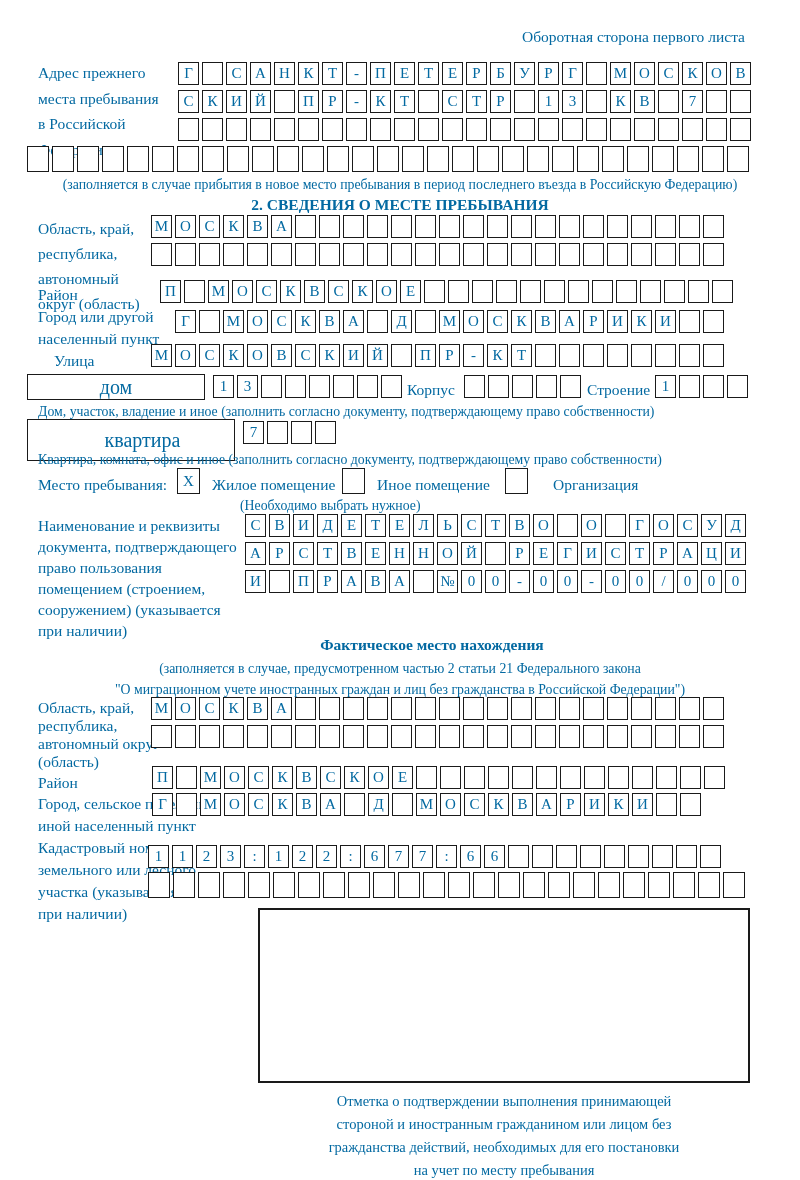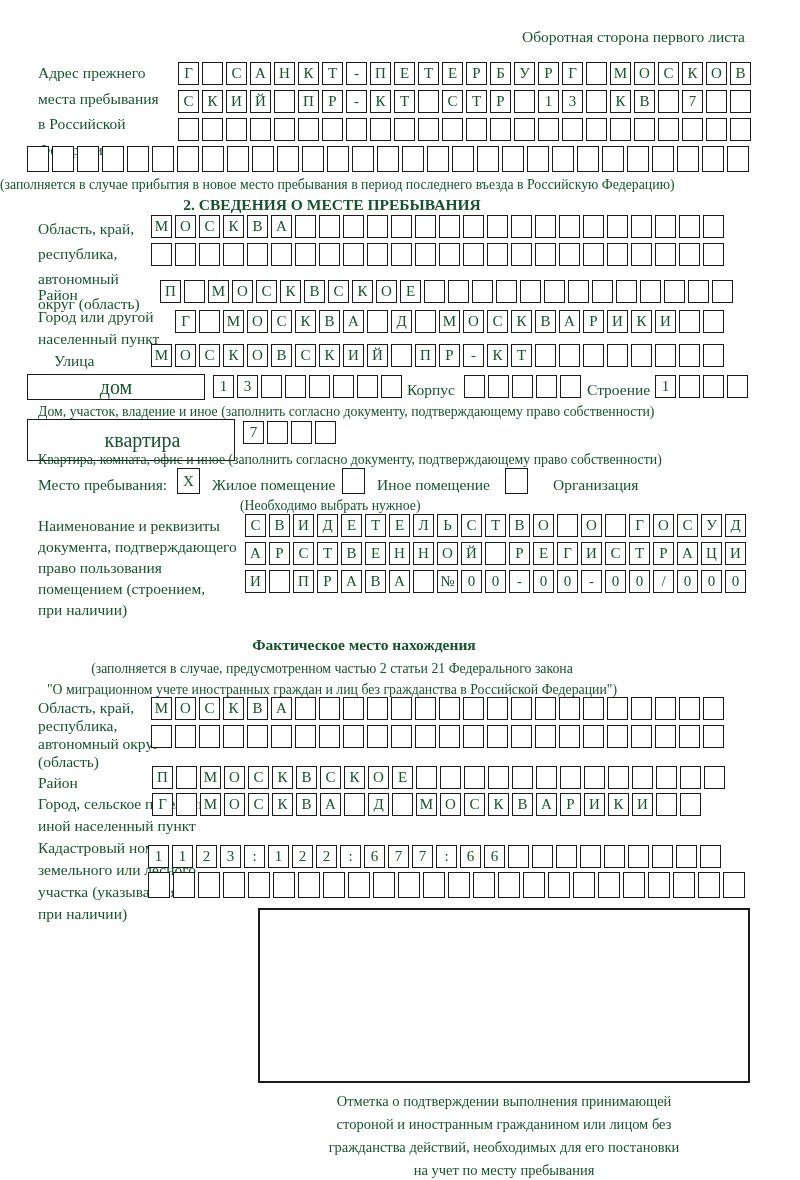--- a/index.html
+++ b/index.html
@@ -1,37 +1,37 @@
 <!DOCTYPE html>
 <html><head>
 <meta charset="utf-8">
 <style>
   * { margin:0; padding:0; box-sizing:border-box; }
   html,body { background:#ffffff; }
   .page {
     position:relative; width:800px; height:1180px; background:#fff;
-    font-family:"Liberation Serif","DejaVu Serif",serif; color:#14532d;
+    font-family:"Liberation Serif","DejaVu Serif",serif; color:#0369a1;
     overflow:hidden;
   }
   .abs { position:absolute; }
   .label { font-size:15.5px; line-height:25px; white-space:nowrap; }
   .lh25-5 div { line-height:25.5px; }
   .lh25 div { line-height:25px; }
   .lh22 div { line-height:22px; }
   .lh21 div { line-height:21px; }
   .lh18 div { line-height:18px; }
   .cells { display:flex; gap:3px; }
   .cell {
     flex:0 0 auto; width:21px; height:23px; border:1.5px solid #1a1a1a;
     display:flex; align-items:center; justify-content:center;
     font-size:15px; background:#fff;
   }
   .cells.big .cell { width:22px; height:26px; }
   .note { font-size:13.8px; white-space:nowrap; }
-  .center { left:0; width:664px; text-align:center; }
+  .center { left:0; width:800px; text-align:center; }
   .title { font-weight:bold; font-size:15.5px; }
   .bigbox {
     border:1.5px solid #1a1a1a; display:flex; align-items:center;
     justify-content:center; font-size:20px; background:#fff;
   }
   .checkbox {
     width:23px; height:26px; border:1.5px solid #1a1a1a;
     display:flex; align-items:center; justify-content:center; font-size:15px;
   }
   .stampbox { border:2px solid #1a1a1a; background:#fff; }
@@ -352,20 +352,21 @@
   <div class="abs label" style="left:377px; top:472px;">Иное помещение</div>
   <div class="abs checkbox" style="left:505px; top:468px;"></div>
   <div class="abs label" style="left:553px; top:472px;">Организация</div>
   <div class="abs note" style="left:240px; top:498px;">(Необходимо выбрать нужное)</div>
 
   <div class="abs label lh21" style="left:38px; top:515px;">
       <div>Наименование и реквизиты</div>
       <div>документа, подтверждающего</div>
       <div>право пользования</div>
       <div>помещением (строением,</div>
+      <div>сооружением) (указывается</div>
       <div>при наличии)</div>
     </div>
   <div class="abs cells" style="left:245px; top:514px;">
       <span class="cell">С</span>
       <span class="cell">В</span>
       <span class="cell">И</span>
       <span class="cell">Д</span>
       <span class="cell">Е</span>
       <span class="cell">Т</span>
       <span class="cell">Е</span>

